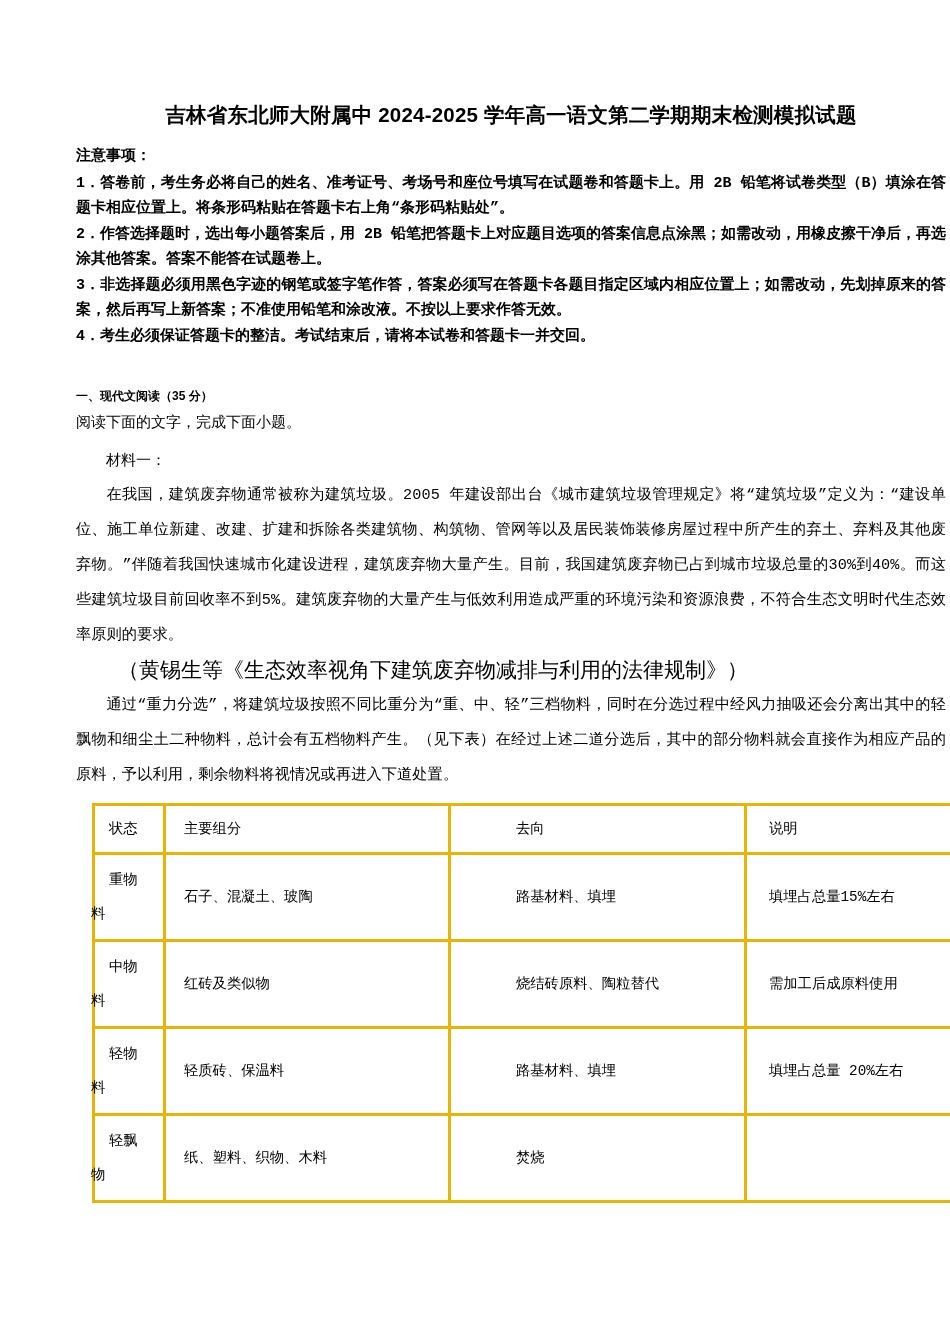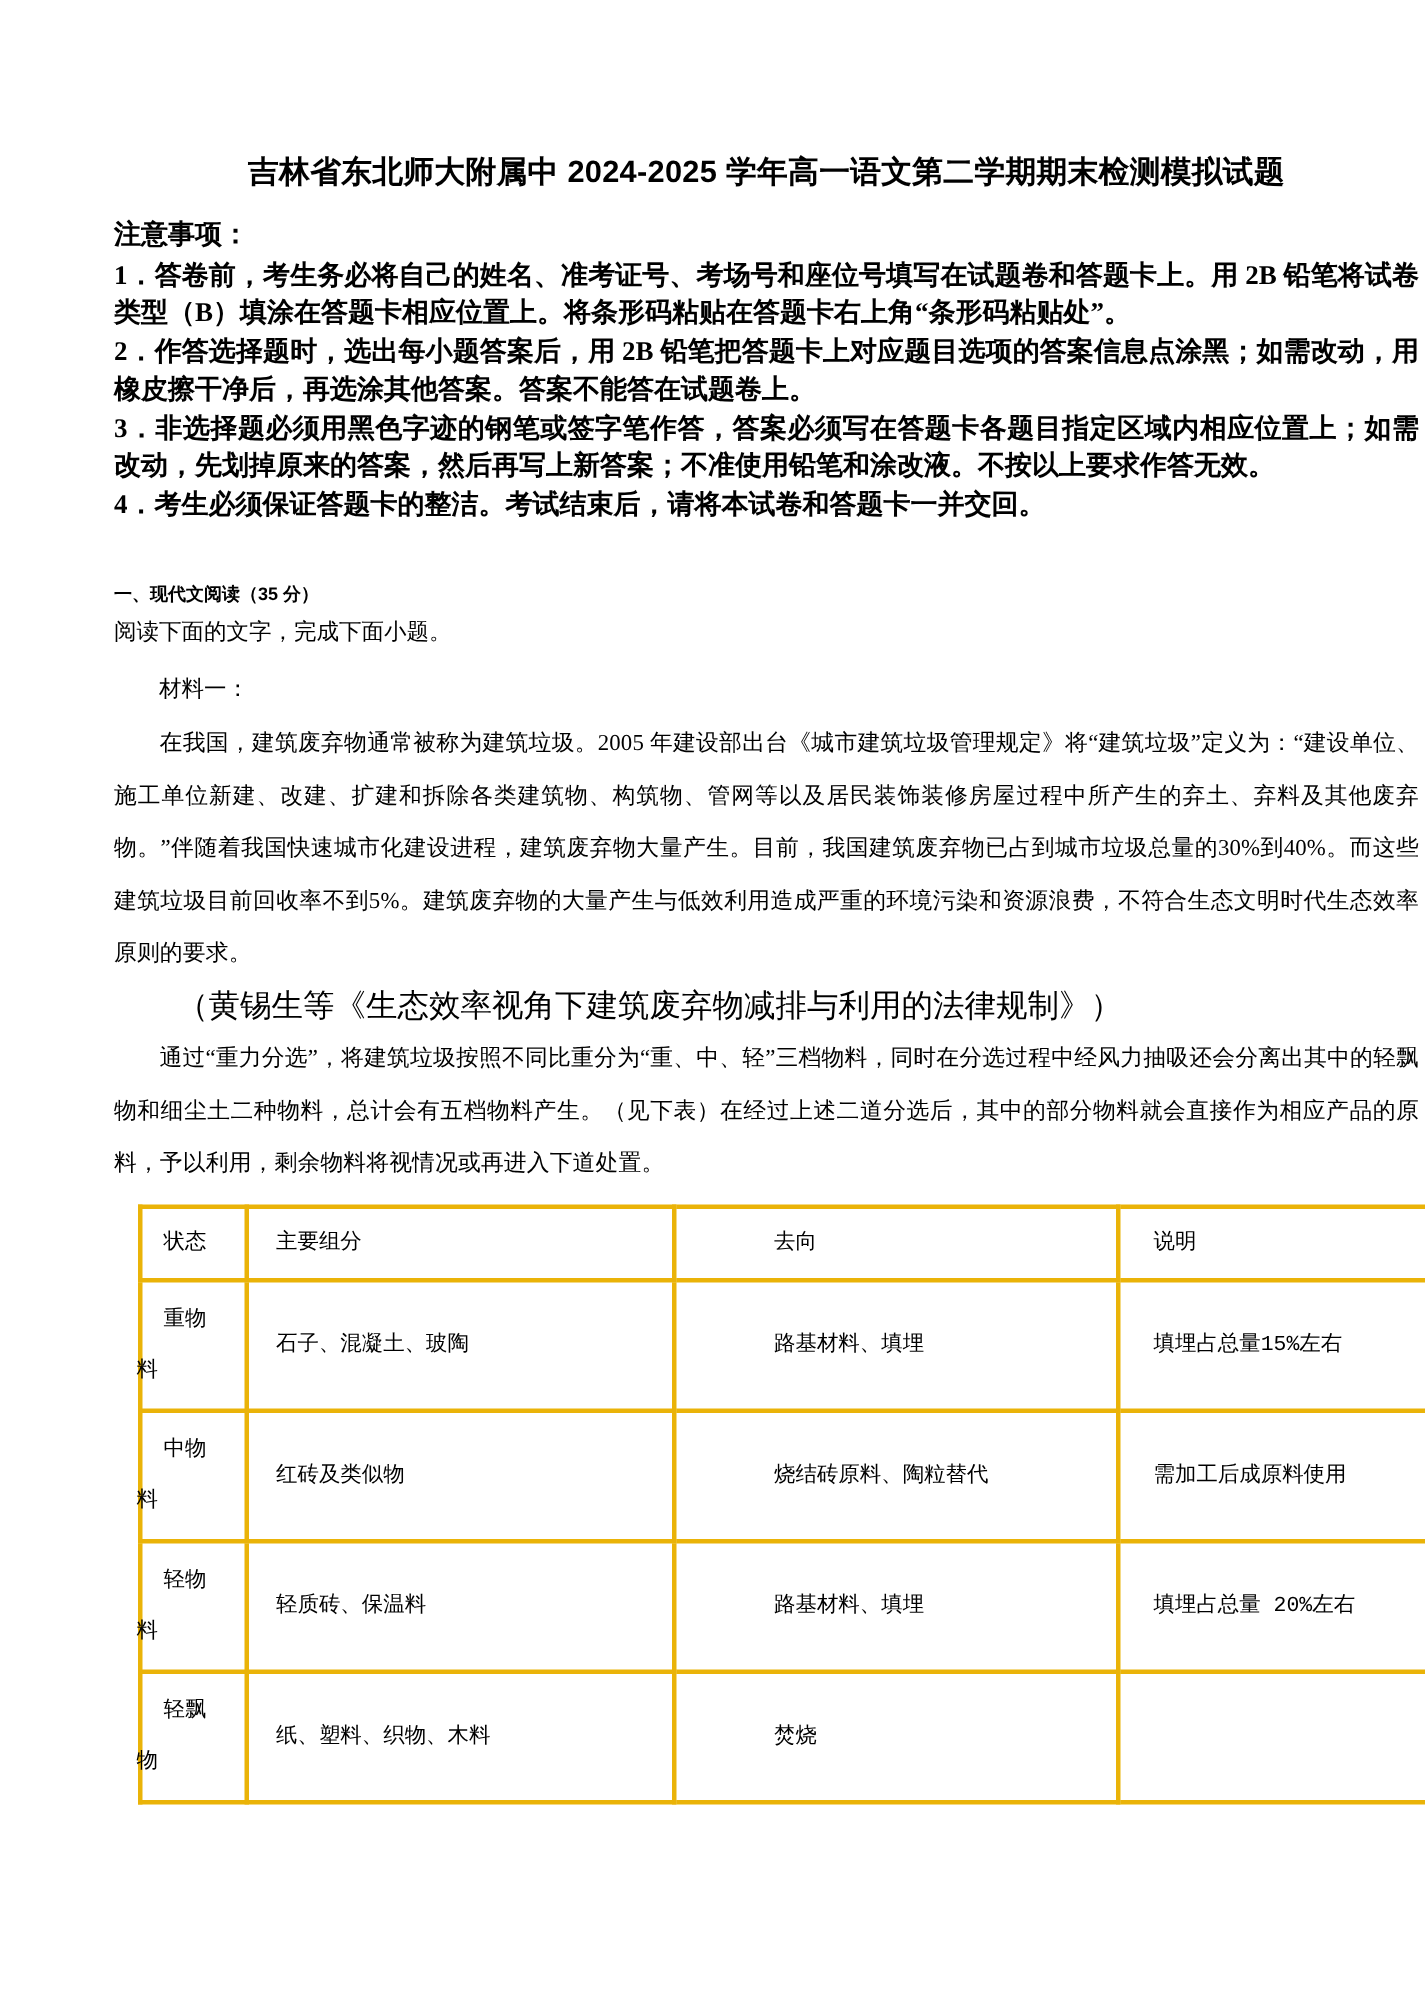--- a/index.html
+++ b/index.html
@@ -39,22 +39,22 @@
     font-size: 20.5px;
     text-align: center;
     letter-spacing: 0.2px;
     line-height: 30px;
     margin: 0 0 14px 0;
     white-space: nowrap;
   }
 
   
   .notice {
-    font-family: Liberation Serif, serif;
-    font-size: 18px;
+    font-family: Liberation Mono, monospace;
+    font-size: 15px;
     font-weight: 600;
     line-height: 25.5px;
     margin: 0;
   }
   .notice-head {
     margin: 0 0 1px 0;
   }
   .notice-item {
     margin: 0;
     text-align: justify;
@@ -73,21 +73,21 @@
   }
   .section-sub {
     font-family: "Liberation Serif", "DejaVu Serif", serif;
     font-size: 15px;
     line-height: 26px;
     margin: 0 0 8px 0;
   }
 
   
   .body-text {
-    font-family: Liberation Serif, serif;
+    font-family: Liberation Mono, monospace;
     font-size: 15.2px;
     line-height: 35px;
     margin: 0;
     text-align: justify;
     text-justify: inter-character;
     letter-spacing: 0.1px;
   }
   .indent2 { text-indent: 2em; }
   .label-line {
     font-family: Liberation Serif, serif;

